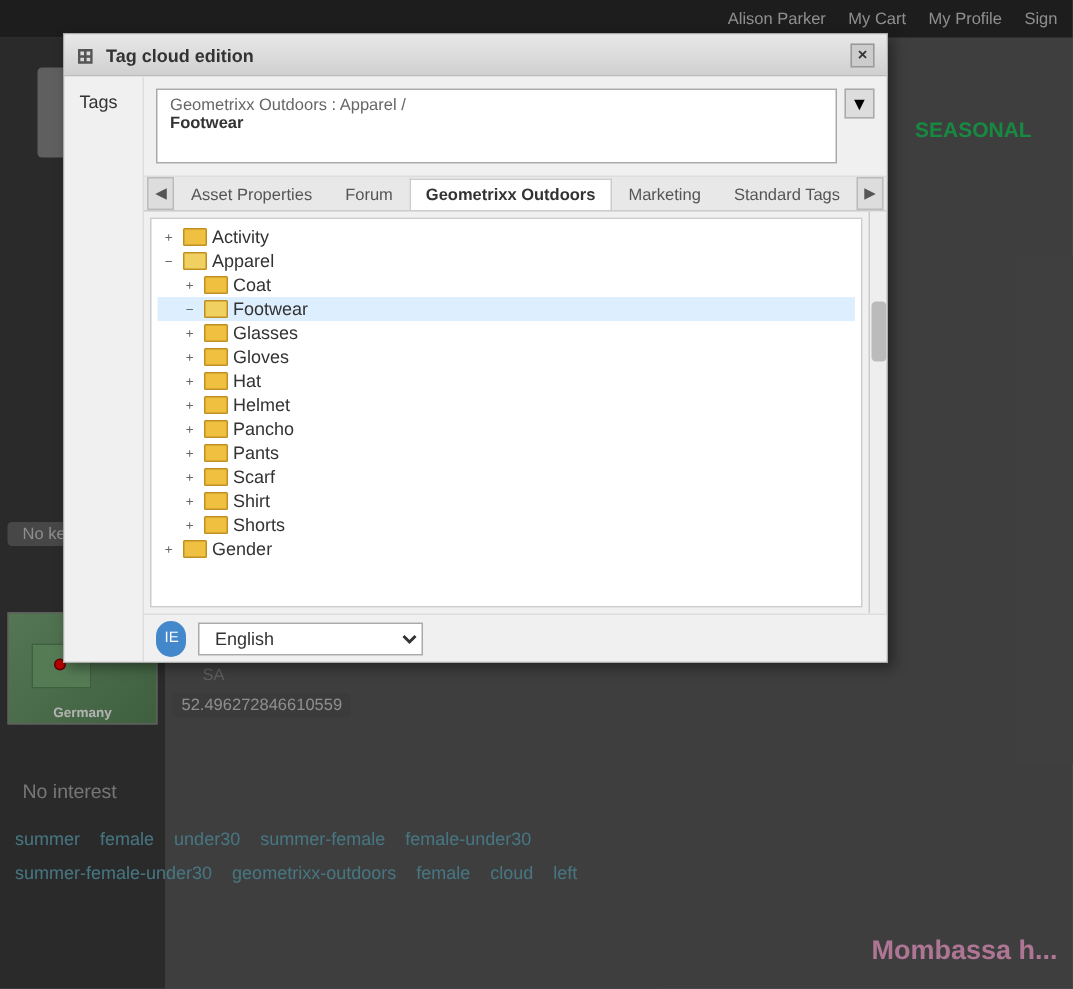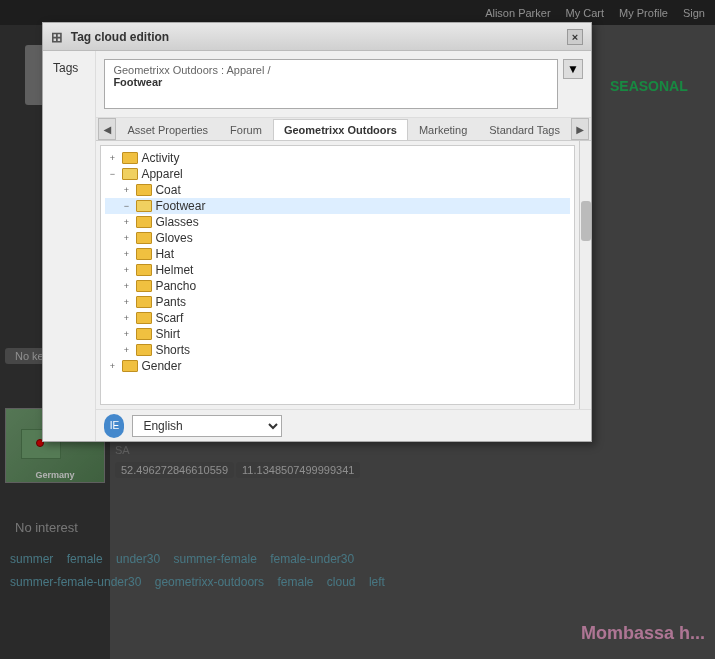--- a/index.html
+++ b/index.html
@@ -181,21 +181,21 @@
     }
 
     .de-label {
       color: #888; font-size: 12px; margin-bottom: 2px;
     }
 
     .germany-label {
       color: #ddd; font-size: 15px; font-weight: bold;
     }
 
-    .sa-label { color: #888; font-size: 11px; margin-top: 1px; }
+    .sa-label { color: #888; font-size: 11px; margin-top: 1px; margin-left: 20px; }
   </style>
 </head>
 <body>
 
 <div class="bg-page"></div>
 
 <div class="top-nav">
   <span>Alison Parker</span>
   <span>My Cart</span>
   <span>My Profile</span>
@@ -232,21 +232,20 @@
 </div>
 
 <div style="position:absolute;top:410px;left:115px;">
   <div class="de-label" style="color:#888;font-size:12px;">DE</div>
   <div class="germany-label" style="color:#ddd;font-size:15px;font-weight:bold;">GERMANY</div>
   <div class="sa-label" style="color:#888;font-size:11px;">SA</div>
 </div>
 
 <div style="position:absolute;top:462px;left:115px;display:flex;gap:2px;">
   <span style="background:#555;color:#ccc;padding:2px 6px;border-radius:3px;font-size:11px;">52.496272846610559</span>
-  <span style="background:#555;color:#ccc;padding:2px 6px;border-radius:3px;font-size:11px;">11.1348507499999341</span>
 </div>
 
 <div style="position:absolute;top:520px;left:15px;color:#aaa;font-size:13px;">No interest</div>
 
 <div style="position:absolute;top:548px;left:10px;color:#6ab;font-size:12px;line-height:1.9;">
   <span style="cursor:pointer;">summer</span>
   &nbsp;&nbsp;
   <span style="cursor:pointer;">female</span>
   &nbsp;&nbsp;
   <span style="cursor:pointer;">under30</span>

